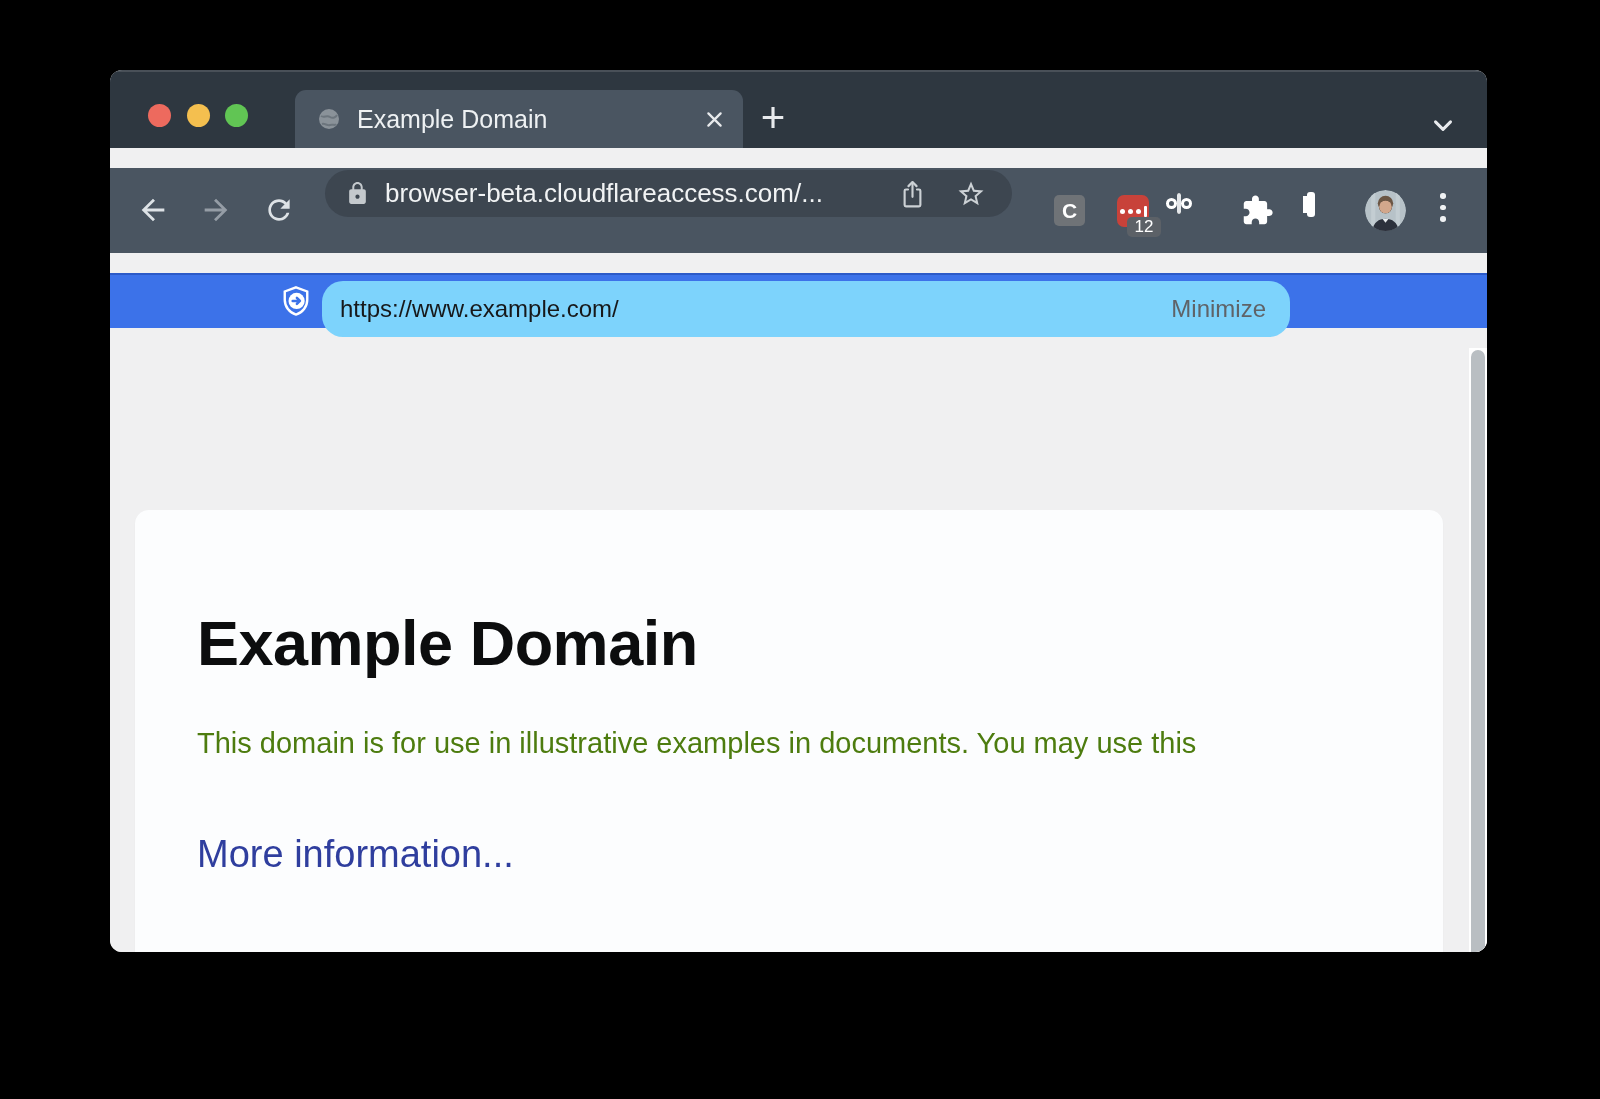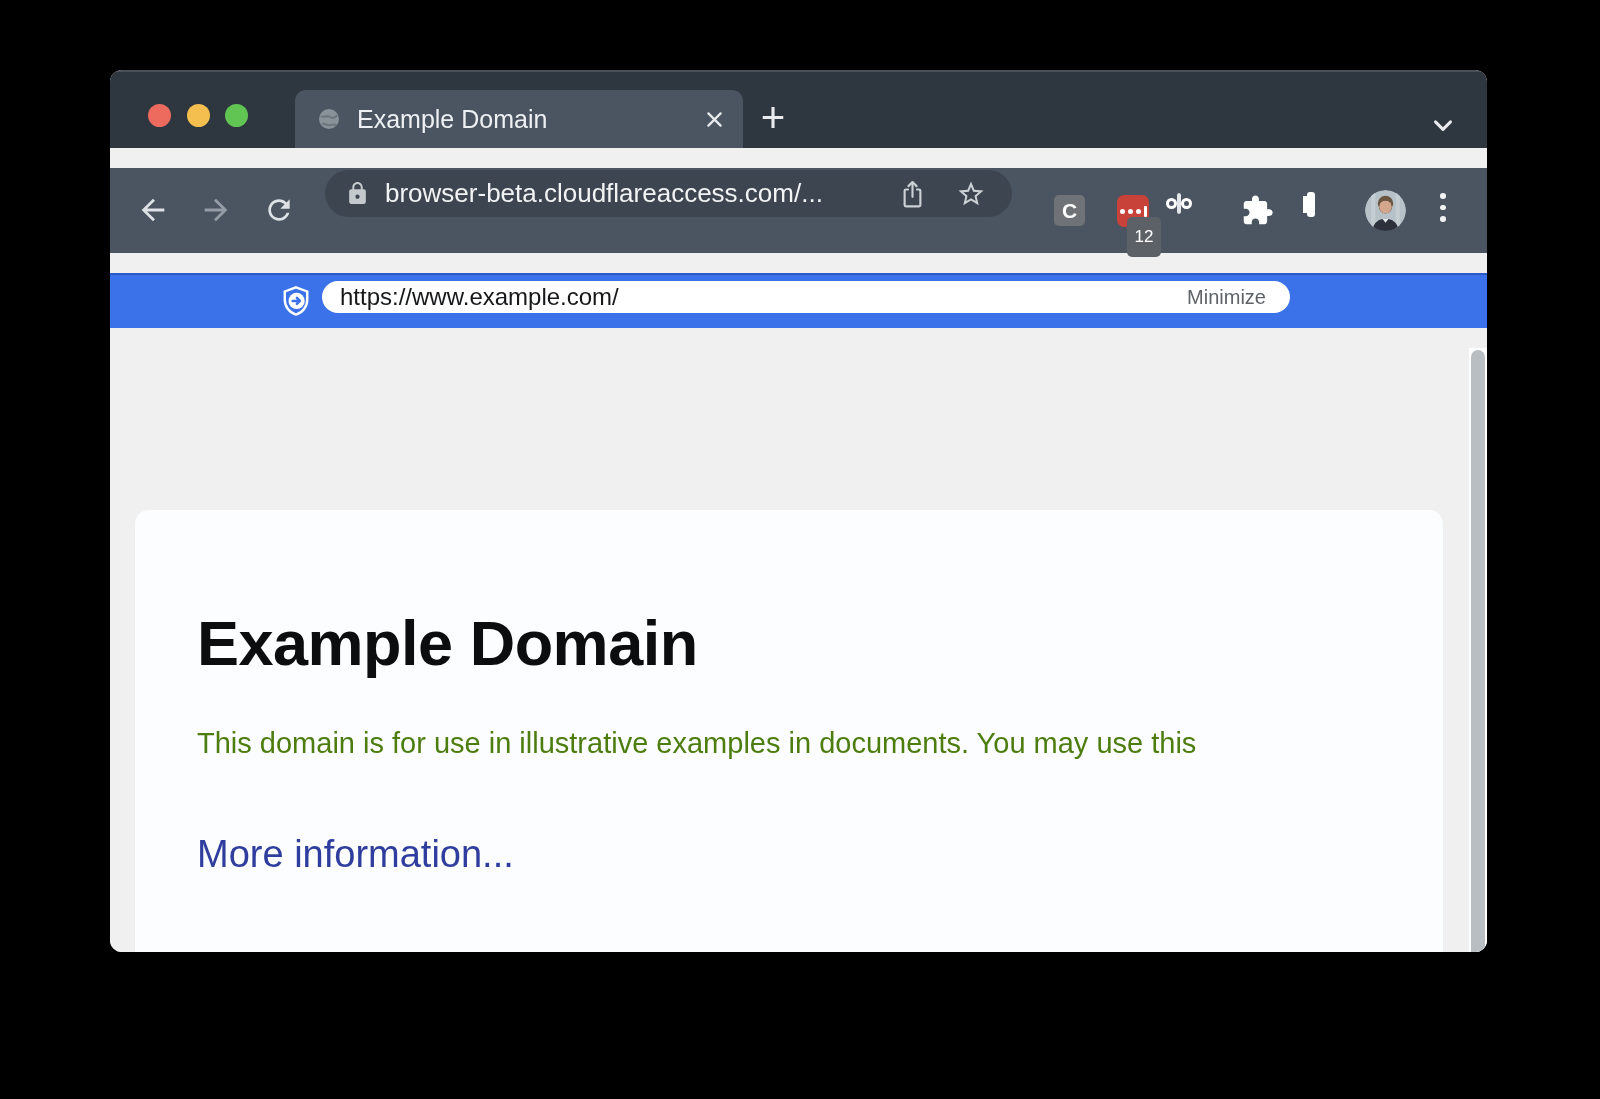--- a/index.html
+++ b/index.html
@@ -57,21 +57,21 @@
     color:#fff; font-size:21px; font-weight:bold;
     display:flex; align-items:center; justify-content:center;
   }
   .pw-icon {
     width:32px; height:32px; background:#c8423a; border-radius:7px;
     display:flex; align-items:center; justify-content:center; gap:3px;
   }
   .pw-dot { width:5px; height:5px; border-radius:50%; background:#fff; }
   .pw-bar { width:3px; height:11px; background:#fff; border-radius:1px; }
   .pw-badge {
-    position:absolute; left:1017px; top:49px; min-width:34px; height:40px;
+    position:absolute; left:1017px; top:49px; min-width:34px; height:20px;
     background:#5c6167; border-radius:5px; color:#fff; font-size:17px;
     display:flex; align-items:center; justify-content:center; padding:0 5px;
   }
   .cam-icon {
     width:32px; height:32px; background:#000; border:2px solid #e4e7ea;
     border-radius:9px; position:relative;
   }
   .cam-icon span {
     position:absolute; width:11px; height:11px; border:3px solid #fff;
     border-radius:50%; bottom:3px;
@@ -87,26 +87,26 @@
     border-radius:50%; overflow:hidden; }
   .kebab { display:flex; flex-direction:column; gap:6px; }
   .kebab i { width:5.5px; height:5.5px; border-radius:50%; background:#f0f2f4; }
   
   .bluebar {
     position:relative; height:55px; background:#3c72e9; flex:none;
     border-top:2px solid #2c5ac8;
   }
   .shield { position:absolute; left:168px; top:9px; }
   .iso-pill {
-    position:absolute; left:212px; top:6px; width:968px; height:32px;
-    background:#ffffff; border-radius:21px;
+    position:absolute; left:212px; top:6px; width:968px; height:56px;
+    background:#7dd3fc; border-radius:21px;
     display:flex; align-items:center; padding:0 24px 0 18px;
   }
   .iso-url { color:#17181a; font-size:24px; flex:1; white-space:nowrap; }
-  .iso-min { color:#5f6368; font-size:20px; }
+  .iso-min { color:#5f6368; font-size:24px; }
   
   .content { position:relative; flex:1; background:#f0f0f1; }
   .scroll-track {
     position:absolute; right:0; top:0; bottom:0; width:18px; background:#fff;
   }
   .scroll-thumb {
     position:absolute; right:2px; top:2px; width:14px; height:622px;
     background:#b9bec2; border-radius:7px;
   }
   .card {

